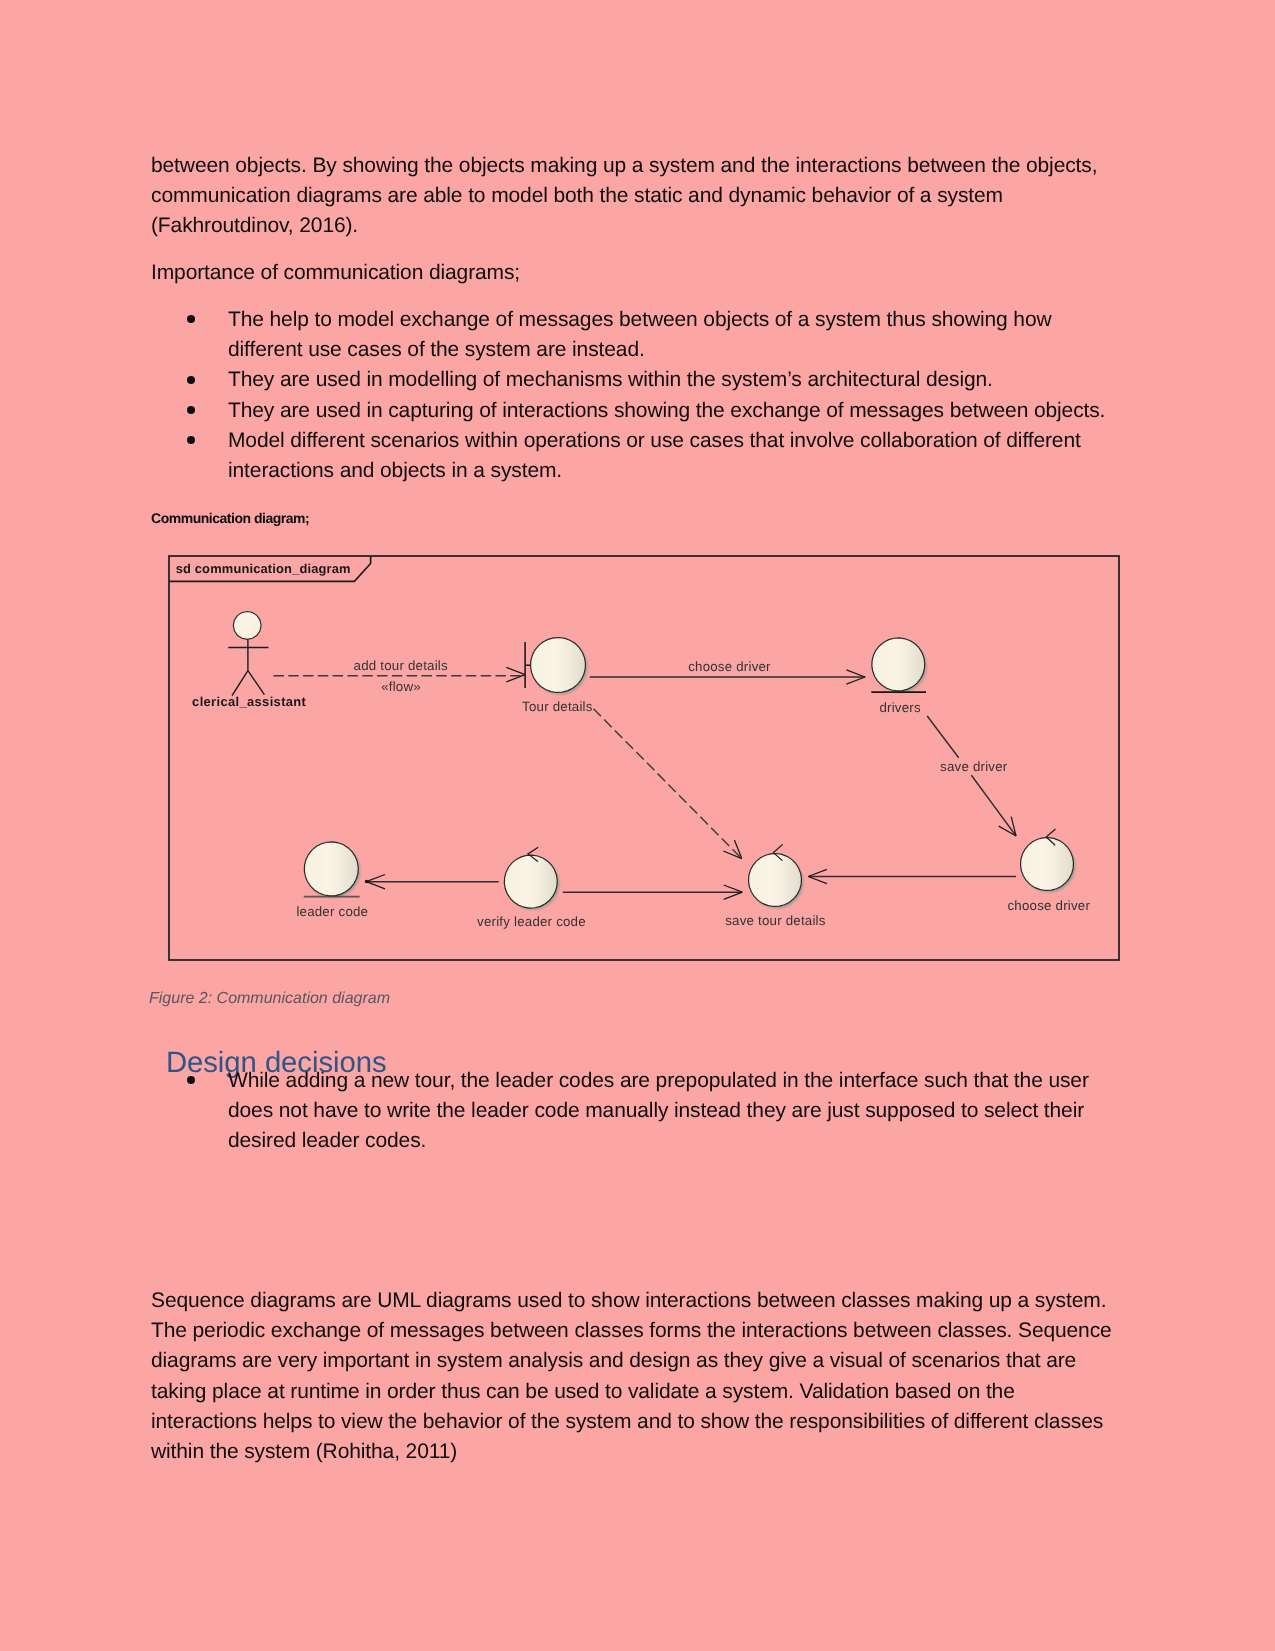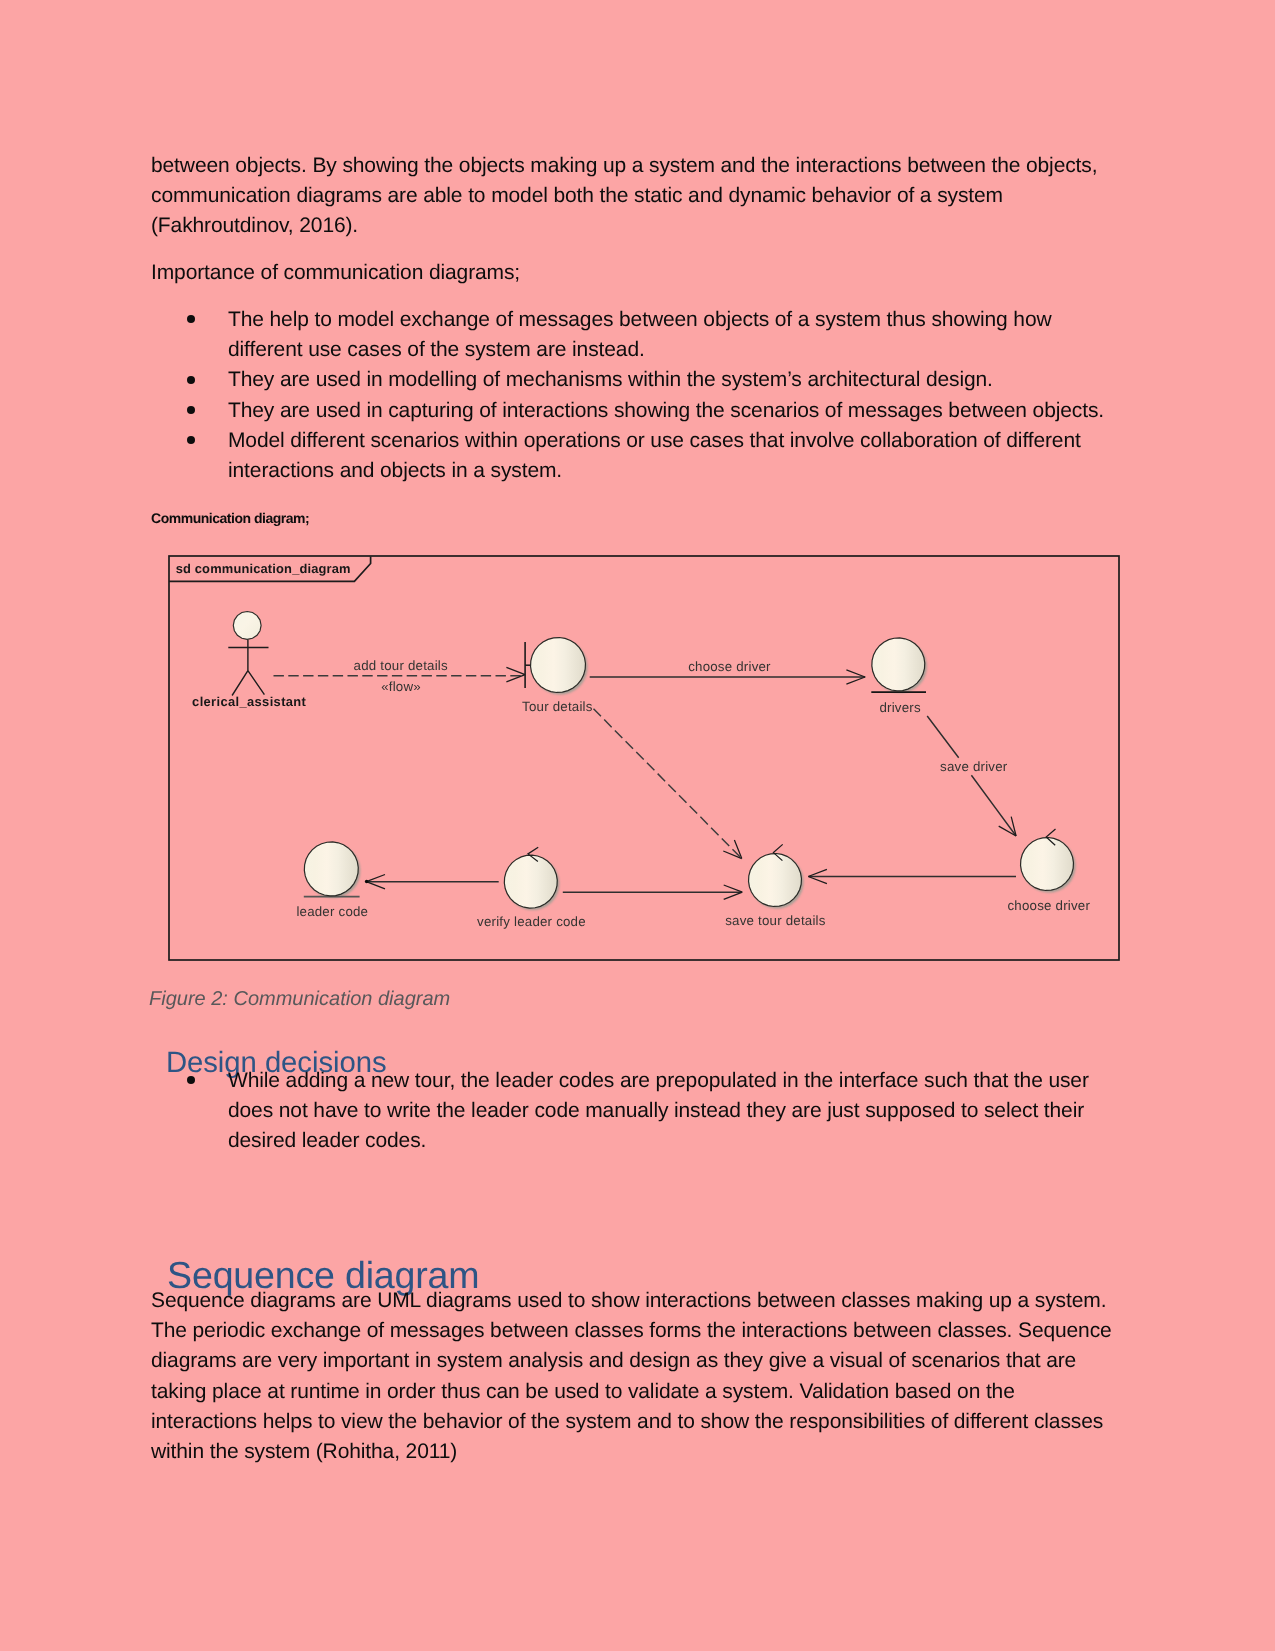--- a/index.html
+++ b/index.html
@@ -7,21 +7,21 @@
   body{width:1275px;height:1651px;overflow:hidden;
        font-family:"Liberation Sans",sans-serif;color:#000;
        -webkit-font-smoothing:antialiased;text-rendering:geometricPrecision;}
   .page{position:absolute;left:0;top:0;width:1275px;height:1651px;background:#fca5a5;}
   .page > *{will-change:transform;}
   p.body{margin:0;font-size:21px;line-height:30.2px;color:#0d0d0d;letter-spacing:-0.12px;}
   ul.bl{margin:0;padding:0;list-style:none;}
   ul.bl li{position:relative;padding-left:77px;font-size:21px;line-height:30.2px;color:#0d0d0d;letter-spacing:-0.12px;}
   ul.bl li .bullet{position:absolute;left:36.2px;top:10.1px;width:8.1px;height:8.1px;border-radius:50%;background:#0d0d0d;font-size:0;line-height:0;color:transparent;overflow:hidden;}
   p.bold{margin:0;font-size:14px;line-height:30.2px;font-weight:bold;color:#0d0d0d;letter-spacing:-0.48px;}
-  .caption{font-size:20px;font-style:italic;color:#58585a;}
+  .caption{font-size:16px;font-style:italic;color:#58585a;}
   h1.h{will-change:opacity;margin:16px;font-size:29.3px;font-weight:400;color:#2e5585;line-height:34px;letter-spacing:-0.05px;}
   h1.h.big{font-size:37.6px;line-height:44px;letter-spacing:-0.2px;}
   .diagram{position:absolute;left:167px;top:553.5px;width:950px;height:404px;}
   .diagram svg{display:block;overflow:visible;}
   text.ft{font-family:"Liberation Sans",sans-serif;font-size:12.9px;font-weight:bold;fill:#181818;letter-spacing:0.16px;}
   text.al{font-family:"Liberation Sans",sans-serif;font-size:12.9px;font-weight:bold;fill:#181818;letter-spacing:0.37px;}
   text.nl{font-family:"Liberation Sans",sans-serif;font-size:13.3px;fill:#343432;letter-spacing:0.21px;}
   text.ml{font-family:"Liberation Sans",sans-serif;font-size:13.3px;fill:#343432;letter-spacing:0.21px;}
 </style>
 </head>
@@ -29,21 +29,21 @@
 
 <div class="page">
 
   <p class="body" style="position:absolute;left:150.5px;top:150.6px;width:966px">between objects. By showing the objects making up a system and the interactions between the objects, communication diagrams are able to model both the static and dynamic behavior of a system (Fakhroutdinov, 2016).</p>
 
   <p class="body" style="position:absolute;left:150.5px;top:258.4px;width:966px">Importance of communication diagrams;</p>
 
   <ul class="bl" style="position:absolute;left:150.5px;top:305px;width:970px">
     <li><span class="bullet">•</span><span>The help to model exchange of messages between objects of a system thus showing how different use cases of the system are instead.</span></li>
     <li><span class="bullet">•</span><span>They are used in modelling of mechanisms within the system’s architectural design.</span></li>
-    <li><span class="bullet">•</span><span>They are used in capturing of interactions showing the scenarios of messages between objects.</span></li>
+    <li><span class="bullet">•</span><span>They are used in capturing of interactions showing the exchange of messages between objects.</span></li>
     <li><span class="bullet">•</span><span>Model different scenarios within operations or use cases that involve collaboration of different interactions and objects in a system.</span></li>
   </ul>
 
   <p class="bold" style="position:absolute;left:150.5px;top:503px;width:966px">Communication diagram;</p>
 
   <div class="diagram">
     <svg width="956" height="410" viewBox="-2 -2 956 410">
       <defs>
         <linearGradient id="nodeFill" x1="0" y1="0" x2="1" y2="0">
           <stop offset="0%" stop-color="#f6f3e3"></stop>
@@ -152,17 +152,16 @@
   </div>
 
   <p class="caption" style="position:absolute;left:148.5px;top:987.3px;width:966px;margin:0;line-height:24px">Figure 2: Communication diagram</p>
 
   <h1 class="h" style="position:absolute;left:149.9px;top:1030.4px;width:966px">Design decisions</h1>
 
   <ul class="bl" style="position:absolute;left:150.5px;top:1066.2px;width:970px">
     <li><span class="bullet">•</span><span>While adding a new tour, the leader codes are prepopulated in the interface such that the user does not have to write the leader code manually instead they are just supposed to select their desired leader codes.</span></li>
   </ul>
 
-  <h1 class="h big" style="position:absolute;left:151.1px;top:1237.2px;width:966px">Sequence diagram</h1>
 
   <p class="body" style="position:absolute;left:150.5px;top:1285.6px;width:968px">Sequence diagrams are UML diagrams used to show interactions between classes making up a system. The periodic exchange of messages between classes forms the interactions between classes. Sequence diagrams are very important in system analysis and design as they give a visual of scenarios that are taking place at runtime in order thus can be used to validate a system. Validation based on the interactions helps to view the behavior of the system and to show the responsibilities of different classes within the system (Rohitha, 2011)</p>
 
 </div>
 
 </body></html>

